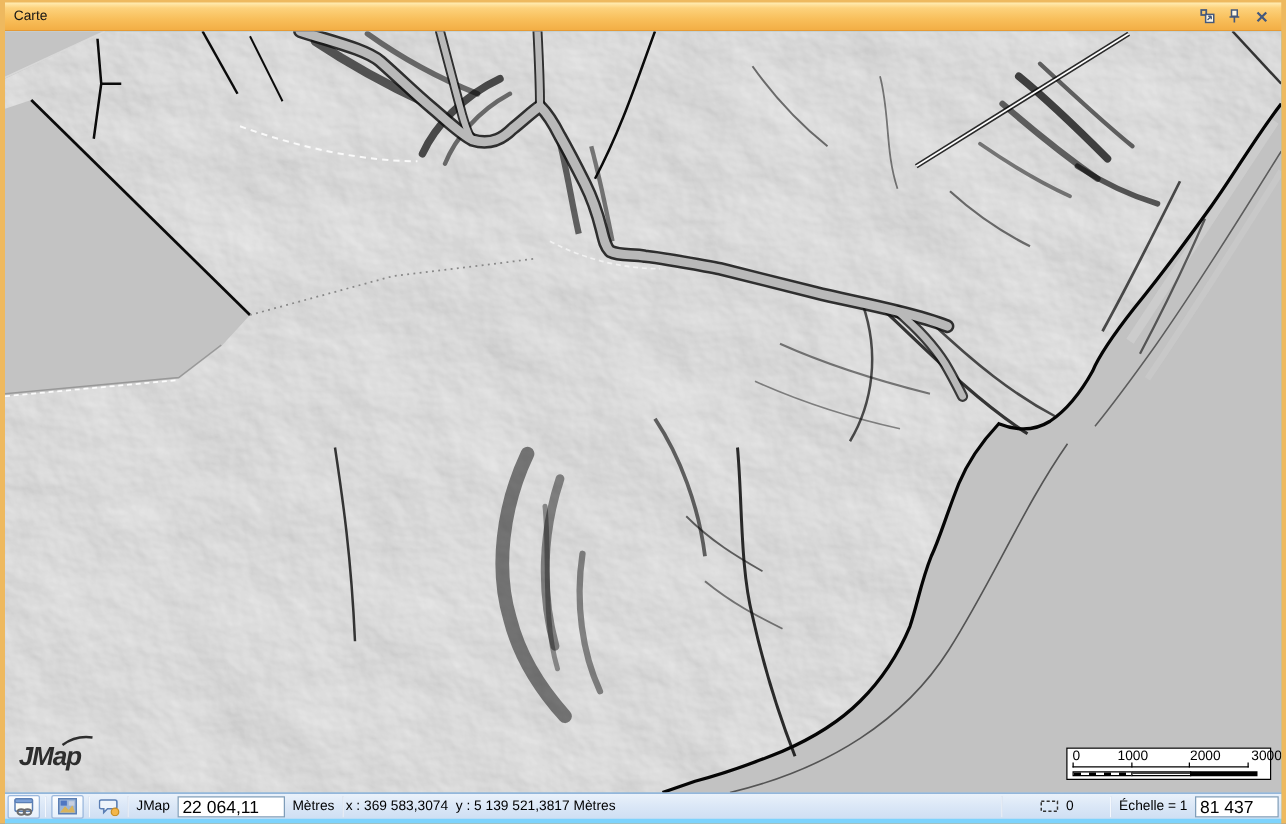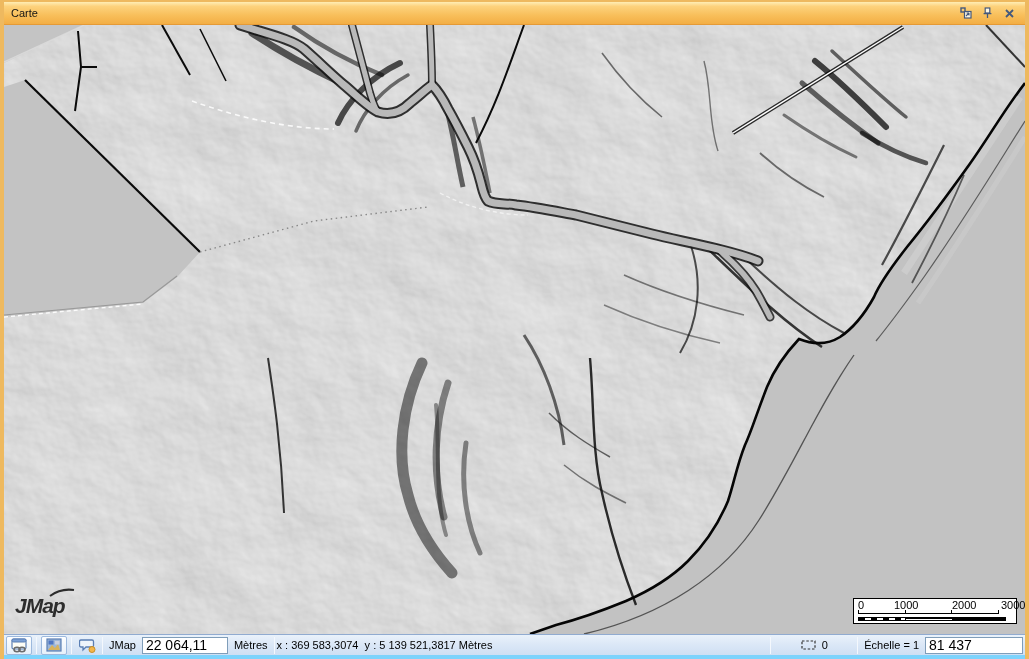--- a/index.html
+++ b/index.html
@@ -67,21 +67,21 @@
     cursor:default;
   }
   .sb-btn.framed{border:1px solid #9db9dd;border-radius:2px;background:linear-gradient(180deg,#fdfeff,#e7f0fa);margin:0 2px;}
   .vsep{width:1px;height:17px;background:#aebfd8;border-right:1px solid #f4f8fd;margin:0 2px;}
   .lab{padding:0 4px;white-space:nowrap;}
   .statusbar input{
     font-family:"Liberation Sans",sans-serif;font-size:14px;
     height:17px;border:1px solid #7f9db9;background:#fff;padding:1px 3px;margin:0 2px;
   }
   .in-zoom{width:86px;}
-  .in-scale{width:98px;}
+  .in-scale{width:67px;}
   .coords{flex:1;text-align:left;white-space:pre;}
   .selpanel{width:82px;display:flex;align-items:center;justify-content:center;gap:6px;}
 </style>
 </head>
 <body>
 
 <div class="window">
 
   <div class="titlebar">
     <span class="title">Carte</span>

